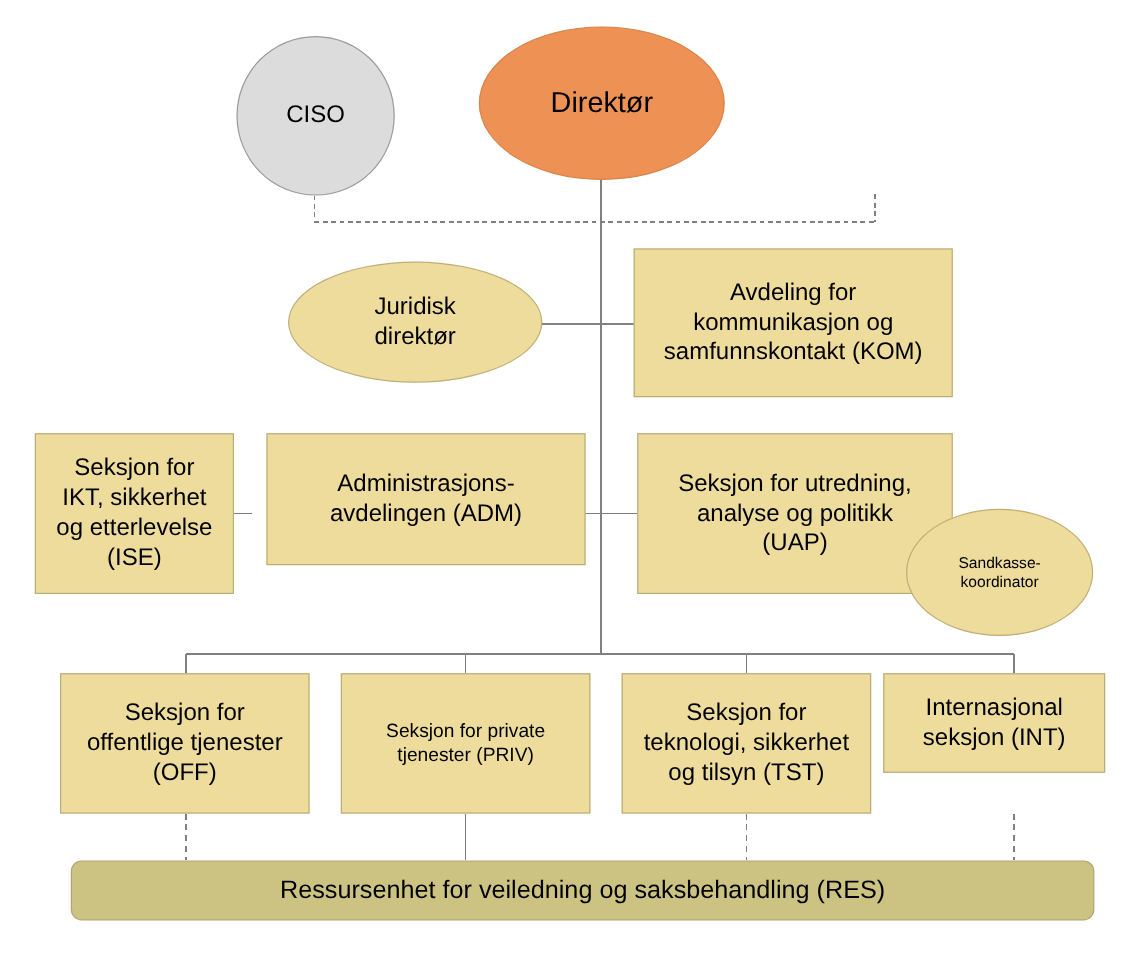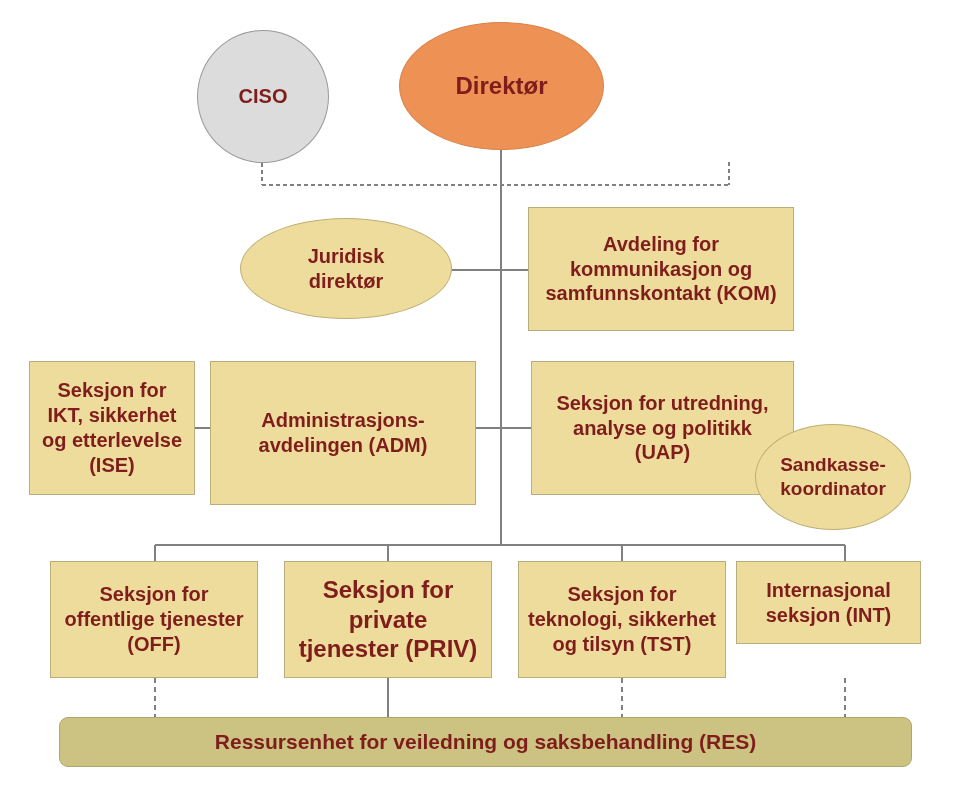--- a/index.html
+++ b/index.html
@@ -26,24 +26,23 @@
     height: 800px;
     pointer-events: none;
   }
   .node {
     position: absolute;
     box-sizing: border-box;
     display: flex;
     align-items: center;
     justify-content: center;
     text-align: center;
-    color: #7f1d1d;
+    color: #000000;
     line-height: 1.24;
     padding: 4px 8px;
-    font-weight: bold;
   }
   .node-box {
     border: 1px solid #b9ad7e;
   }
   .node-ellipse {
     border: 1px solid #9a9a9a;
     border-radius: 50%;
   }
   .node-ellipse-yellow {
     border: 1px solid #bfae76;
@@ -84,41 +83,41 @@
     left: 528px; top: 207px; width: 266px; height: 124px;
     font-size: 20px;
   }
 
   
   #node-ise {
     left: 29px; top: 361px; width: 166px; height: 134px;
     font-size: 20px;
   }
   #node-adm {
-    left: 210px; top: 361px; width: 266px; height: 144px;
+    left: 222px; top: 361px; width: 266px; height: 110px;
     font-size: 20px;
   }
   #node-uap {
     left: 531px; top: 361px; width: 263px; height: 134px;
     font-size: 20px;
   }
   #node-sandkasse {
     left: 755px; top: 424px; width: 156px; height: 106px;
-    font-size: 19px;
+    font-size: 13px;
     z-index: 3;
   }
 
   
   #node-off {
     left: 50px; top: 561px; width: 208px; height: 117px;
     font-size: 20px;
   }
   #node-priv {
     left: 284px; top: 561px; width: 208px; height: 117px;
-    font-size: 24px;
+    font-size: 16px;
   }
   #node-tst {
     left: 518px; top: 561px; width: 208px; height: 117px;
     font-size: 20px;
   }
   #node-int {
     left: 736px; top: 561px; width: 185px; height: 83px;
     font-size: 20px;
   }
 

